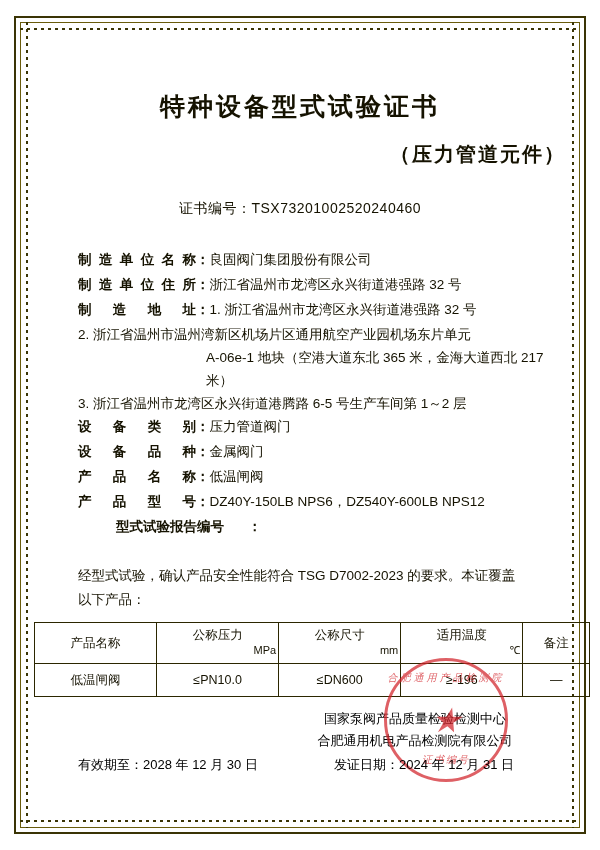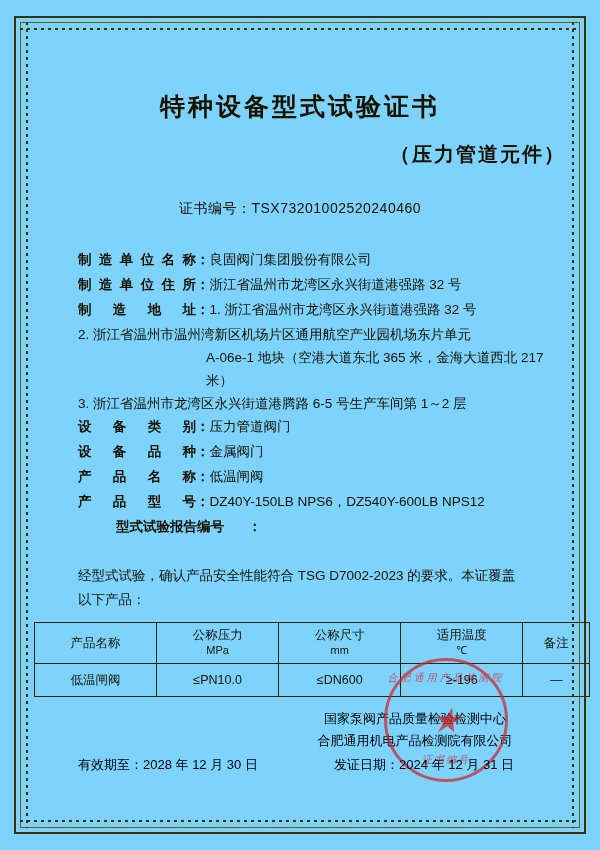--- a/index.html
+++ b/index.html
@@ -10,21 +10,21 @@
     width: 600px;
     height: 850px;
     background: #f2ec1c;
     font-family: "Liberation Sans", sans-serif;
     overflow: hidden;
   }
   .page {
     position: relative;
     width: 600px;
     height: 850px;
-    background: #7dd3fc;
+    background: #ffffff;
     box-sizing: border-box;
   }
   
   .border-outer {
     position: absolute;
     left: 14px;
     top: 16px;
     right: 14px;
     bottom: 16px;
     border: 2px solid #3a3405;
@@ -144,20 +144,21 @@
   table.spec th {
     height: 34px;
     line-height: 15px;
   }
   table.spec td {
     height: 26px;
   }
   .unit {
     font-size: 11px;
     display: block;
+    text-align: right;
   }
   .issuer {
     position: absolute;
     right: 16px;
     bottom: 58px;
     text-align: center;
     line-height: 22px;
     font-size: 13px;
     width: 270px;
   }

